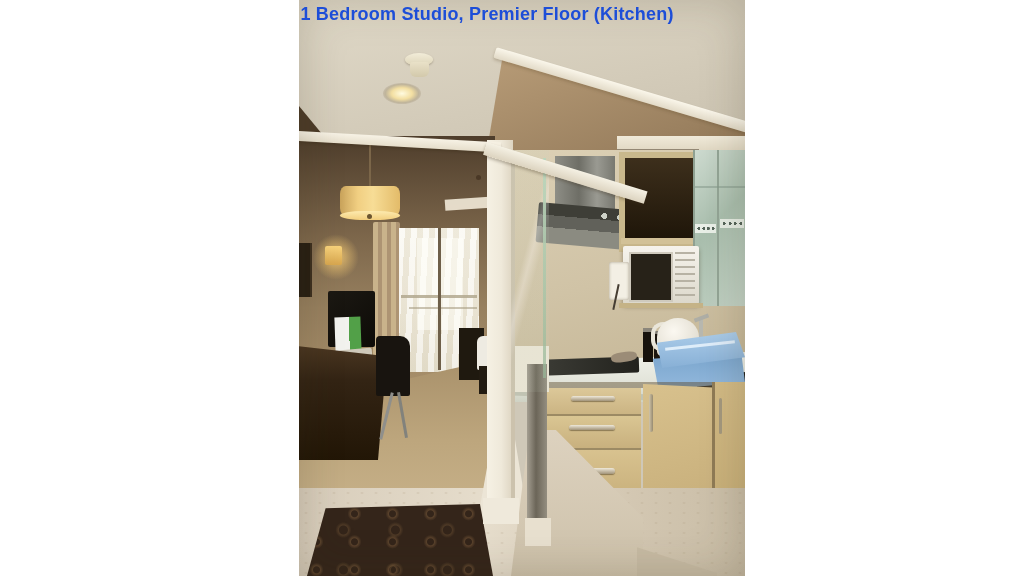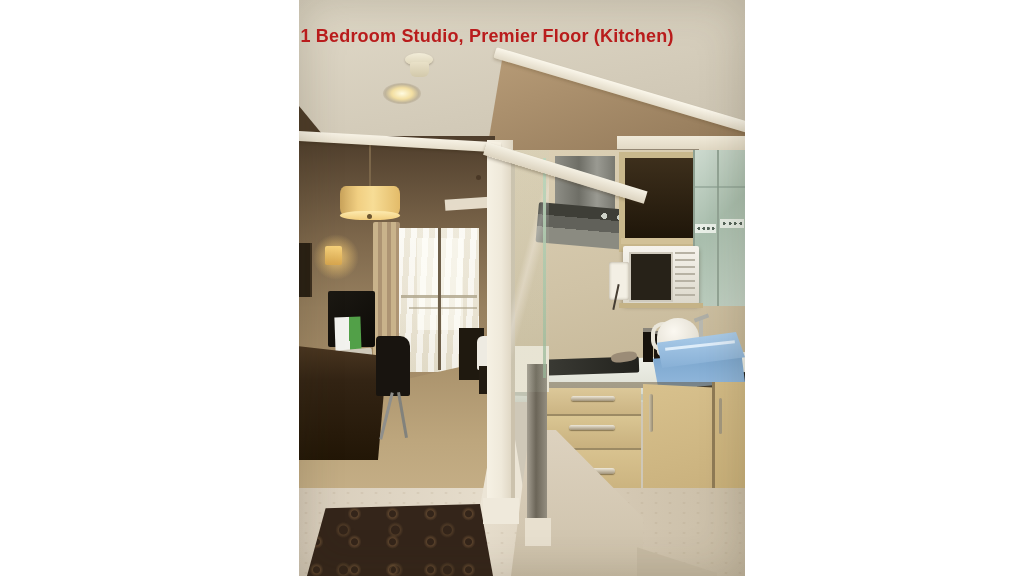--- a/index.html
+++ b/index.html
@@ -202,21 +202,21 @@
     background:linear-gradient(90deg,#f6f1e4 0%,#efe9da 55%,#ddd4c1 100%);}
   .pillar-jamb{left:212px;top:150px;width:4px;height:360px;background:#ccc2ad;}
   .pillar-foot{left:184px;top:498px;width:36px;height:26px;background:#efe9db;}
   .glass{left:212px;top:150px;width:38px;height:242px;
     background:linear-gradient(105deg,rgba(195,210,190,.10) 40%,rgba(255,255,255,.28) 47%,rgba(195,210,190,.10) 56%);}
   .glass-edge{left:244px;top:158px;width:3px;height:220px;
     background:linear-gradient(180deg,rgba(188,214,188,.95),rgba(150,182,150,.7));}
 
   
   .caption{left:0;top:4px;width:376px;text-align:center;
-    font-size:18px;font-weight:bold;color:#b91c1c;letter-spacing:.2px;z-index:70;margin-top:22px;}
+    font-size:18px;font-weight:bold;color:#1d4ed8;letter-spacing:.2px;z-index:70;}
 </style>
 </head>
 <body>
 
 <div id="photo">
 
   <div class="ceiling"></div>
   <div class="corner-dark"></div>
   <div class="wall-tan"></div>
   <div class="soffit"></div>

